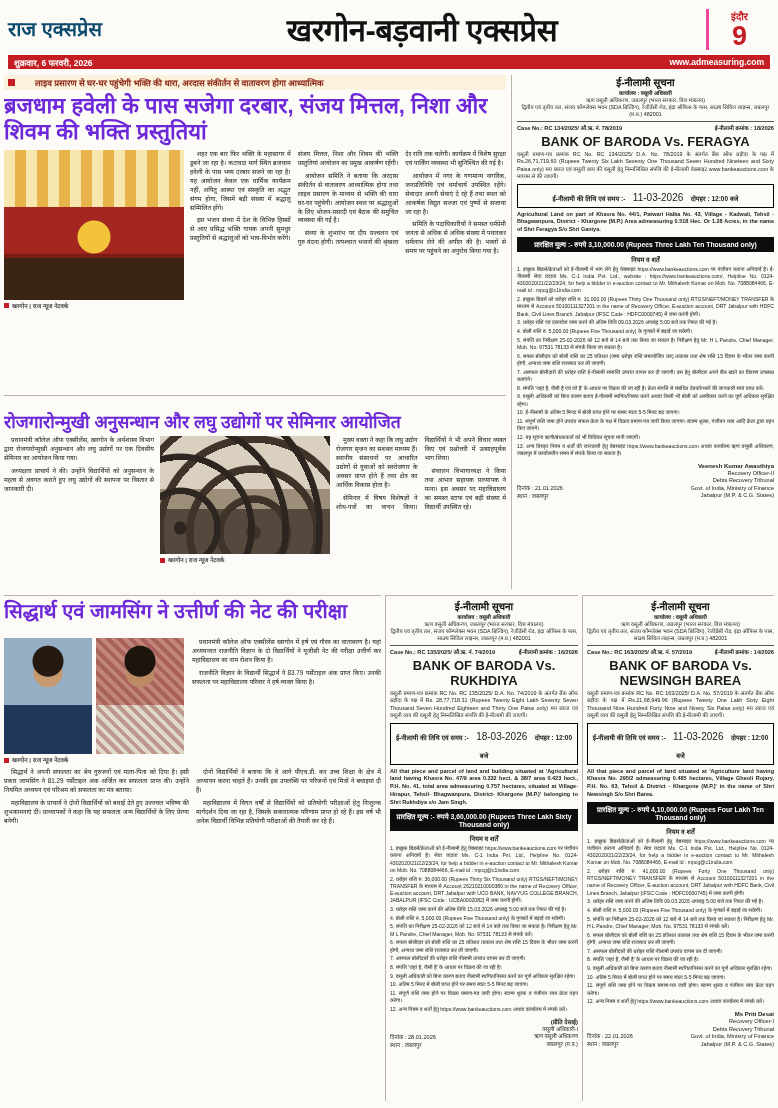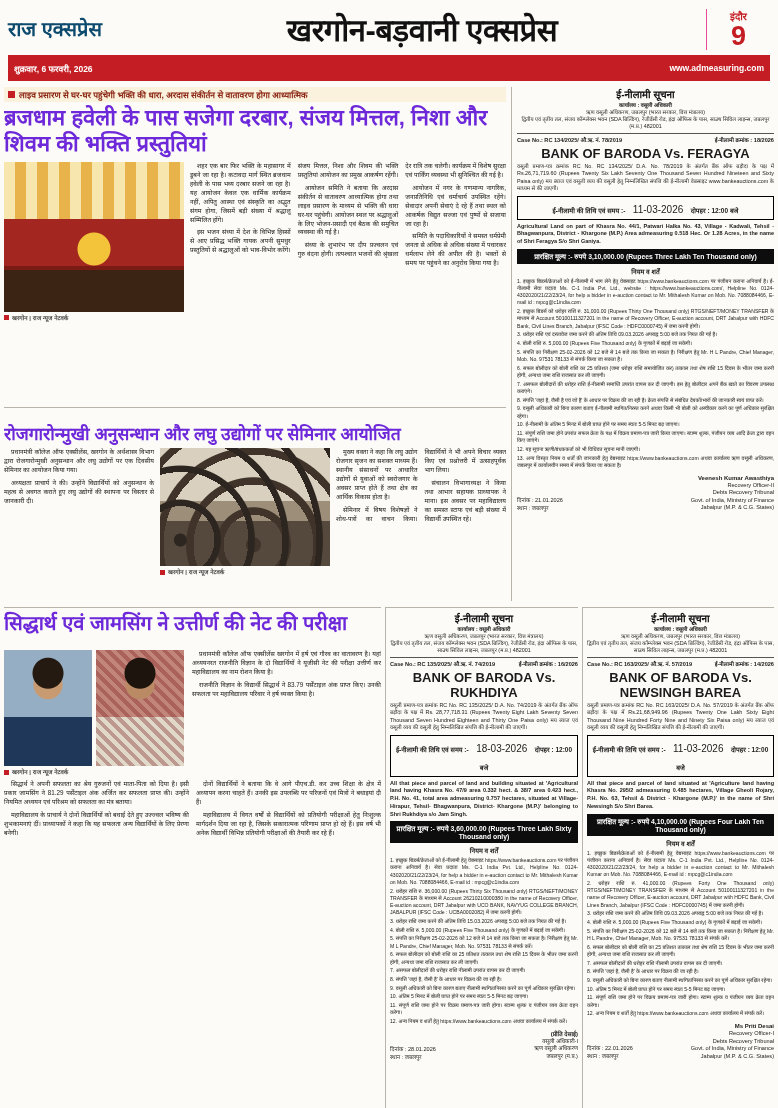--- a/index.html
+++ b/index.html
@@ -5,39 +5,39 @@
   * { box-sizing: border-box; margin: 0; padding: 0; }
   html,body { width:778px; height:1108px; overflow:hidden; background:#fcfbf7;
     font-family:"Liberation Sans","DejaVu Sans",sans-serif; color:#1b1b1b; }
   .page { width:778px; height:1108px; position:relative; }
 
   
   .masthead { display:flex; align-items:center; margin:6px 8px 0 8px; height:46px; }
   .m-logo { width:130px; color:#0c4a6e; font-weight:800; font-size:20px; line-height:1.05; }
   .m-title-wrap { flex:1; text-align:center; }
   .m-title { font-size:31px; font-weight:900; color:#111; letter-spacing:-0.5px; }
-  .m-edition-box { width:64px; text-align:center; border-left:1px solid #ec4899; }
+  .m-edition-box { width:64px; text-align:center; border-left:3px solid #ec4899; }
   .m-edition { color:#c41e24; font-size:10px; font-weight:700; }
   .m-pageno { color:#c41e24; font-size:27px; font-weight:900; line-height:1; }
-  .redbar { margin:3px 8px 0 8px; height:26px; background:#c41e24; color:#fff;
+  .redbar { margin:3px 8px 0 8px; height:14px; background:#c41e24; color:#fff;
     display:flex; align-items:center; justify-content:space-between; padding:0 6px;
     font-size:8.5px; font-weight:700; }
 
   
   .content { position:relative; margin:0 4px; height:1034px; }
   section { position:absolute; overflow:hidden; }
   .sec-lead    { left:0;     top:6px;   width:502px; height:314px; }
   .sec-notice1 { left:507px; top:6px;   width:263px; height:514px; border-left:1px solid #b9b4aa; padding-left:5px; }
   .sec-seminar { left:0;     top:326px; width:502px; height:194px; border-top:1px solid #b9b4aa; padding-top:16px; }
   .sec-net     { left:0;     top:526px; width:377px; height:506px; border-top:1px solid #b9b4aa; padding-top:3px; }
   .sec-notice2 { left:381px; top:526px; width:193px; height:506px; border-left:1px solid #b9b4aa; border-top:1px solid #b9b4aa; padding:3px 0 0 4px; }
   .sec-notice3 { left:578px; top:526px; width:192px; height:506px; border-left:1px solid #b9b4aa; border-top:1px solid #b9b4aa; padding:3px 0 0 4px; }
 
   
-  .kicker { display:flex; align-items:center; gap:4px; background:#fbf2dd; color:#8a2412;
+  .kicker { display:flex; align-items:center; gap:20px; background:#fbf2dd; color:#8a2412;
     font-size:8.5px; font-weight:700; padding:2px 4px; margin-bottom:3px; }
   .kicker-bullet { width:7px; height:7px; background:#c41e24; display:inline-block; flex:0 0 auto; }
   .headline { font-weight:800; color:#6d28d9; }
   .sec-lead .headline { font-size:22px; line-height:1.18; margin-bottom:5px; }
   .sec-seminar .headline { font-size:17.5px; line-height:1.15; margin-bottom:4px; }
   .sec-net .headline { font-size:20px; line-height:1.2; margin-bottom:15px; }
 
   .lead-row { display:flex; gap:6px; }
   .photo-block { flex:0 0 auto; }
   .lead-photo { width:180px; height:150px;

